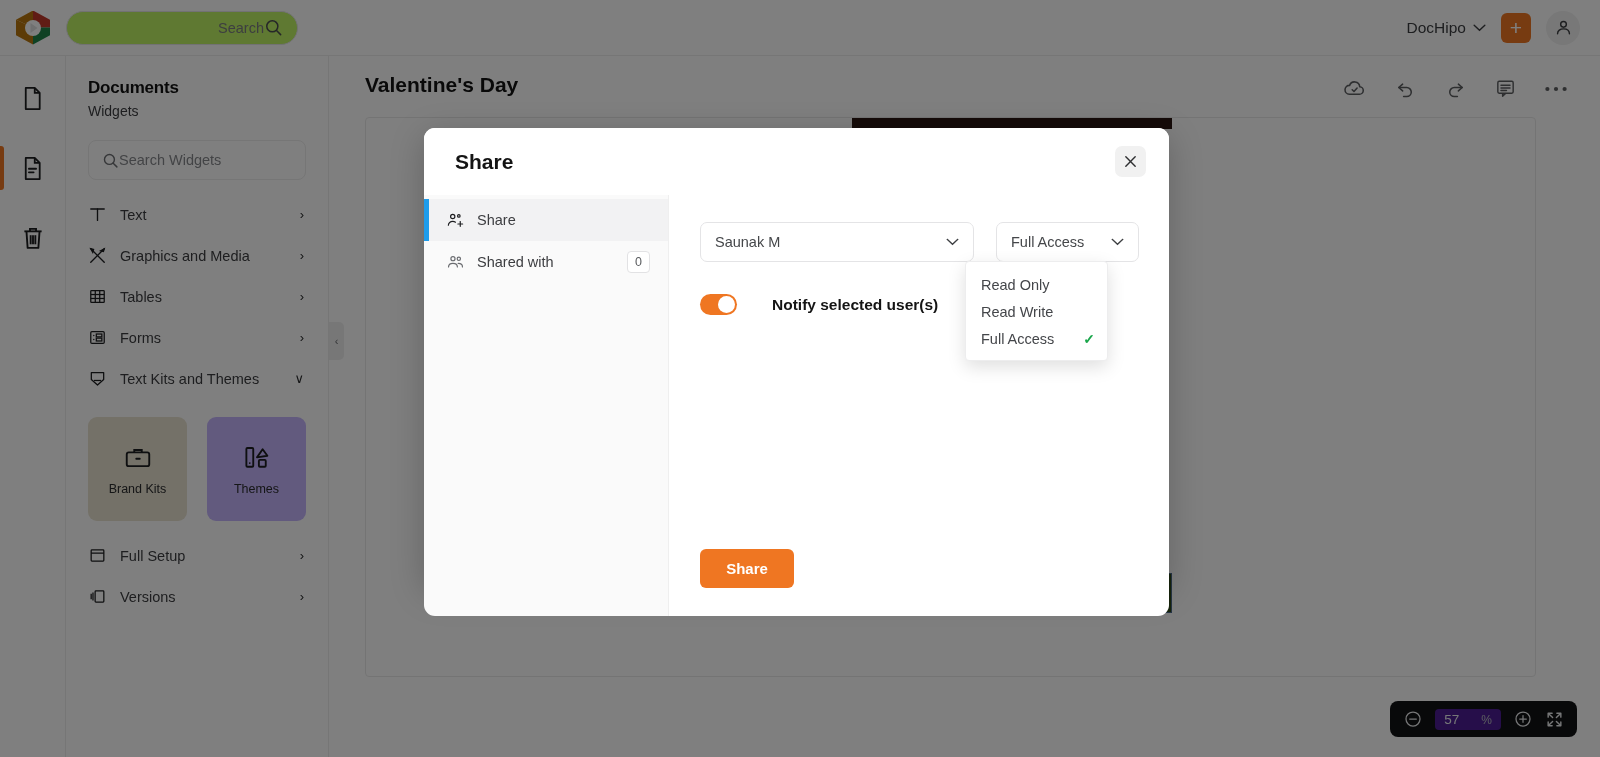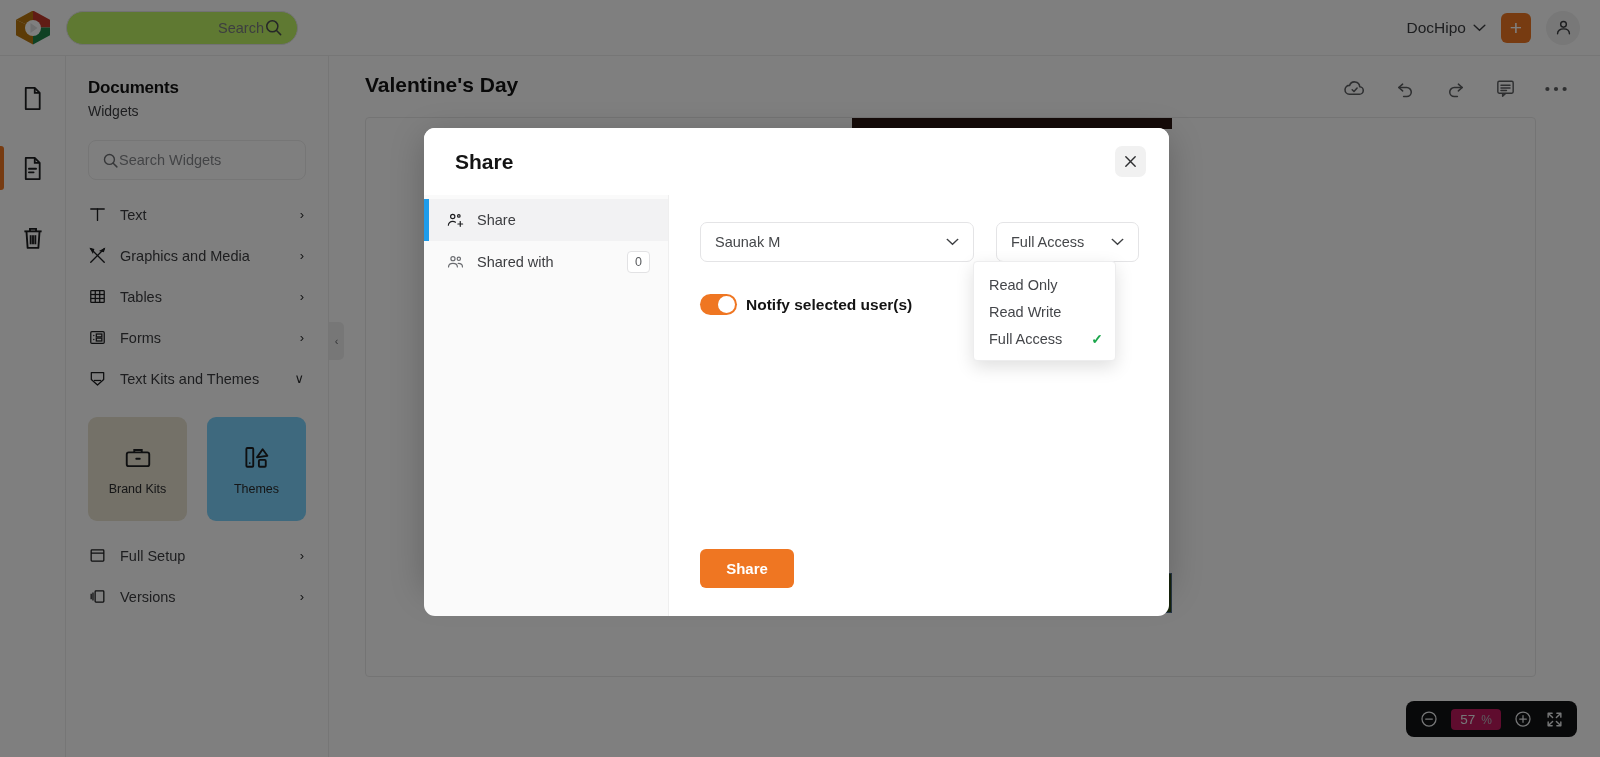--- a/index.html
+++ b/index.html
@@ -97,21 +97,21 @@
   .nav-row .lbl { flex: 1; }
   .nav-row .chev { color: #2b2c2e; font-size: 13px; }
 
   .kit-grid { display: flex; gap: 20px; margin-top: 18px; }
   .kit-card {
     width: 101px; height: 104px; border-radius: 9px;
     display: flex; flex-direction: column; align-items: center; justify-content: center; gap: 9px;
     font-size: 12.5px; color: #2b2c2e;
   }
   .kit-card.brand { background: #e8e2d0; }
-  .kit-card.theme { background: #7dd3fc; }
+  .kit-card.theme { background: #c4b5fd; }
 
   
   .canvas-area {
     position: absolute; left: 329px; top: 56px; width: 1271px; height: 701px;
     background: #ffffff;
   }
   .doc-title {
     position: absolute; left: 36px; top: 17px;
     font-size: 21px; font-weight: 700; color: #131313;
   }
@@ -141,22 +141,22 @@
     background: #efefef; border-radius: 0 5px 5px 0;
     display: flex; align-items: center; justify-content: center;
     font-size: 11px; color: #6b6d70;
   }
   .zoom-bar {
     position: absolute; right: 23px; bottom: 20px; height: 36px;
     background: #111214; border-radius: 8px; display: flex; align-items: center;
     gap: 12px; padding: 0 13px; color: #eceef0;
   }
   .zoom-val {
-    background: #be185d; border-radius: 4px; padding: 3px 9px; font-size: 13.5px;
-    display: flex; gap: 6px; align-items: flex-end;
+    background: #4c1d95; border-radius: 4px; padding: 3px 9px; font-size: 13.5px;
+    display: flex; gap: 22px; align-items: flex-end;
   }
   .zoom-val .pct { color: #b9bcc0; font-size: 12px; }
 
   
   .scrim { position: absolute; inset: 0; background: rgba(0,0,0,0.5); }
 
   
   .modal {
     position: absolute; left: 424px; top: 128px; width: 745px; height: 457px;
     background: #ffffff; border-radius: 11px; overflow: visible;
@@ -195,31 +195,31 @@
   .sel {
     height: 40px; border: 1px solid #e4e4e6; border-radius: 7px;
     display: flex; align-items: center; justify-content: space-between;
     padding: 12px 14px; font-size: 14.5px; color: #45474a; background: #fff;
   }
   .sel.user { width: 274px; }
   .sel.perm { width: 143px; }
   .sel .chev { color: #3d3f42; font-size: 12px; }
 
   .dropdown {
-    position: absolute; left: 304px; top: 66px; width: 143px;
+    position: absolute; left: 296px; top: 66px; width: 143px;
     background: #fff; border: 1px solid #ededee; border-radius: 4px;
     box-shadow: 0 6px 18px rgba(0,0,0,0.13); padding: 9px 0 8px 0;
   }
   .dd-item {
     height: 27px; display: flex; align-items: center; justify-content: space-between;
     padding: 0 12px 0 15px; font-size: 14.5px; color: #44464a;
   }
   .dd-check { color: #1aa64b; font-size: 14px; font-weight: 700; }
 
-  .notify-row { display: flex; align-items: center; gap: 9px; margin-top: 32px; }
+  .notify-row { display: flex; align-items: center; gap: 35px; margin-top: 32px; }
   .toggle {
     width: 37px; height: 21px; border-radius: 11px; background: #ef7622;
     position: relative;
   }
   .toggle .knob {
     position: absolute; right: 2px; top: 2px; width: 17px; height: 17px;
     background: #fff; border-radius: 50%;
   }
   .notify-label { font-size: 15.5px; font-weight: 700; color: #141414; }
 

